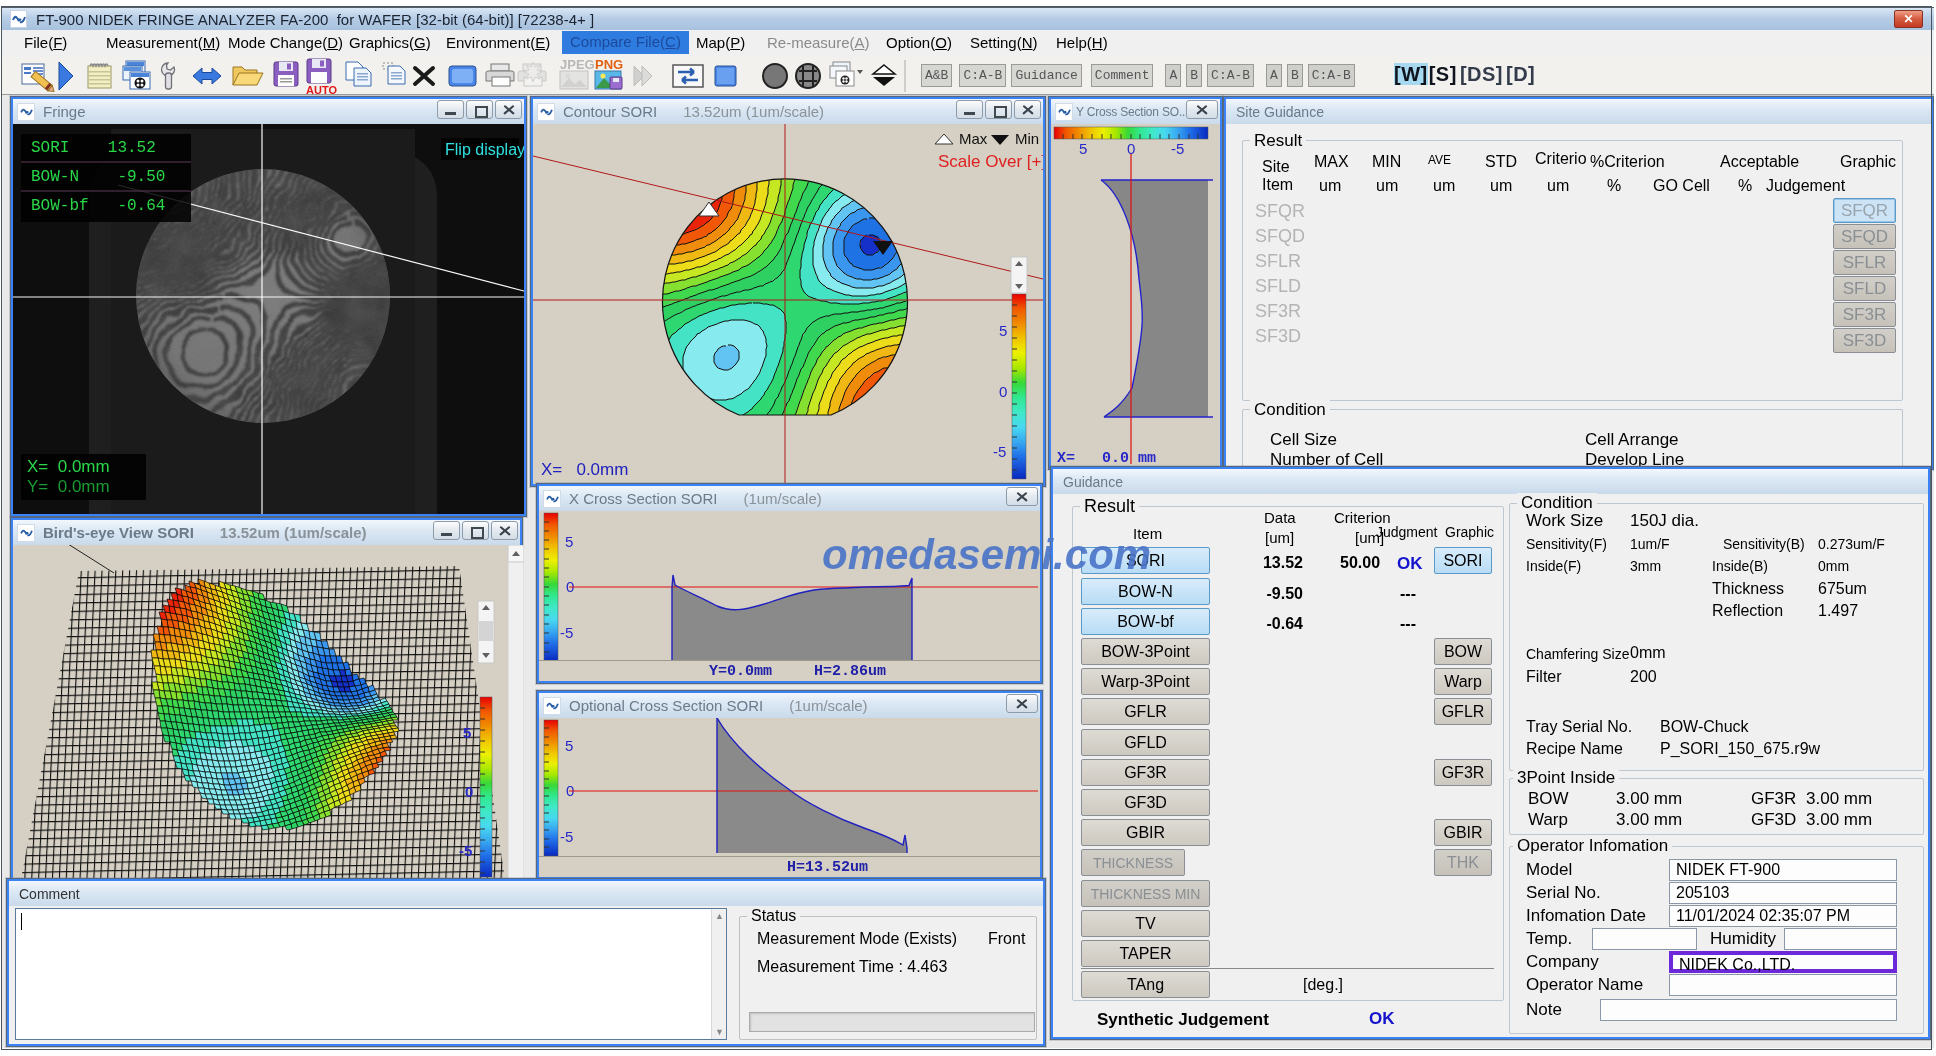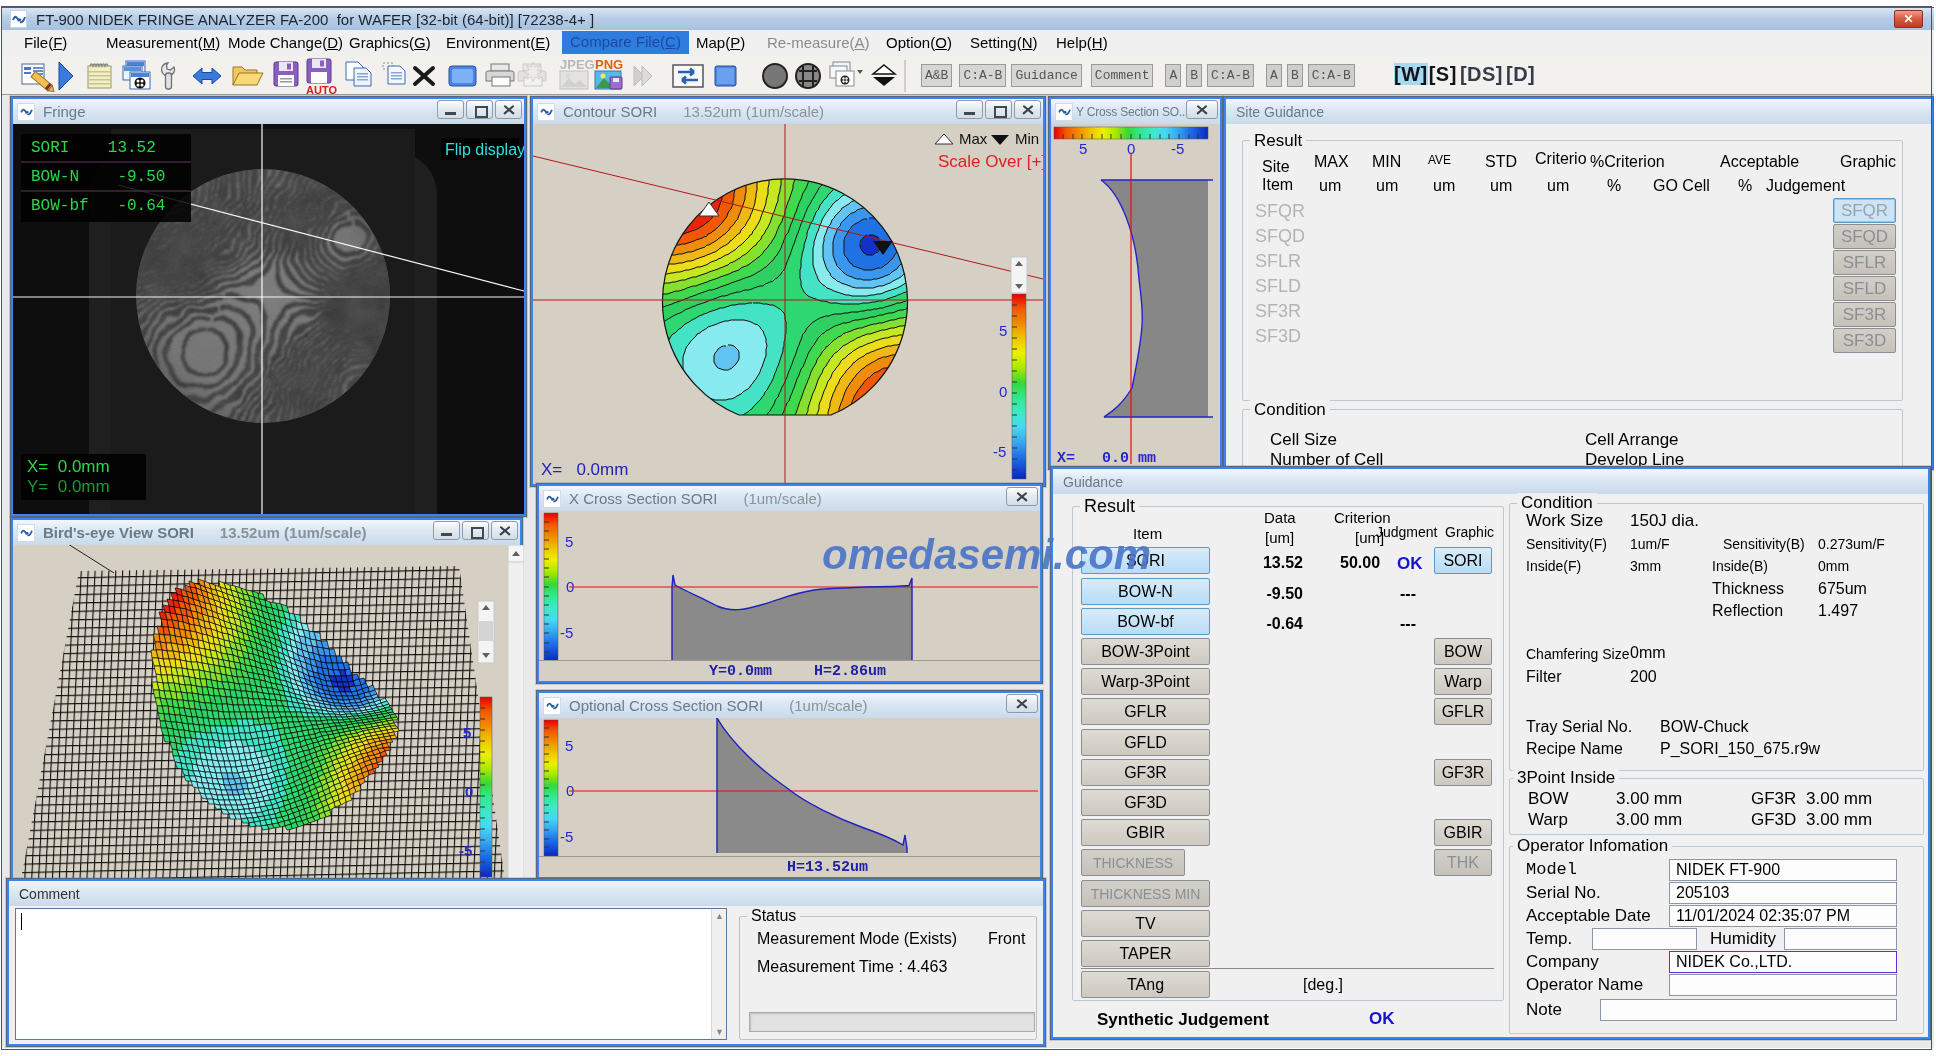--- a/index.html
+++ b/index.html
@@ -2265,32 +2265,32 @@
         <div class="t" style="left:563px;top:295px;font-size:17px;">3.00 mm</div>
       <div class="t" style="left:698px;top:295px;font-size:17px;">GF3R</div>
         <div class="t" style="left:753px;top:295px;font-size:17px;">3.00 mm</div>
       <div class="t" style="left:475px;top:316px;font-size:17px;">Warp</div>
         <div class="t" style="left:563px;top:316px;font-size:17px;">3.00 mm</div>
       <div class="t" style="left:698px;top:316px;font-size:17px;">GF3D</div>
         <div class="t" style="left:753px;top:316px;font-size:17px;">3.00 mm</div>
 
       <div class="grp" style="left:456px;top:352px;width:415px;height:188px;"></div>
       <div class="t" style="left:460px;top:342px;background:#f0f0f0;padding:0 4px;font-size:17px;">Operator Infomation</div>
-      <div class="t" style="left:473px;top:366px;font-size:17px;font-family:Liberation Mono, monospace;">Model</div>
+      <div class="t" style="left:473px;top:366px;font-size:17px;">Model</div>
       <div style="position:absolute;left:616px;top:365px;width:228px;height:22px;background:#fdfdfd;border:1px solid #8a98a8;font-size:16px;padding:1px 6px;">NIDEK FT-900</div>
       <div class="t" style="left:473px;top:389px;font-size:17px;">Serial No.</div>
       <div style="position:absolute;left:616px;top:388px;width:228px;height:22px;background:#fdfdfd;border:1px solid #8a98a8;font-size:16px;padding:1px 6px;">205103</div>
-      <div class="t" style="left:473px;top:412px;font-size:17px;">Acceptable Date</div>
+      <div class="t" style="left:473px;top:412px;font-size:17px;">Infomation Date</div>
       <div style="position:absolute;left:616px;top:411px;width:228px;height:22px;background:#fdfdfd;border:1px solid #8a98a8;font-size:16px;padding:1px 6px;">11/01/2024 02:35:07 PM</div>
       <div class="t" style="left:473px;top:435px;font-size:17px;">Temp.</div>
       <div style="position:absolute;left:539px;top:434px;width:105px;height:22px;background:#fdfdfd;border:1px solid #8a98a8;"></div>
       <div class="t" style="left:657px;top:435px;font-size:17px;">Humidity</div>
       <div style="position:absolute;left:731px;top:434px;width:113px;height:22px;background:#fdfdfd;border:1px solid #8a98a8;"></div>
       <div class="t" style="left:473px;top:458px;font-size:17px;">Company</div>
-      <div style="position:absolute;left:616px;top:457px;width:228px;height:22px;background:#fdfdfd;border:1px solid #6d28d9;font-size:16px;padding:1px 6px;">NIDEK Co.,LTD.</div>
+      <div style="position:absolute;left:616px;top:457px;width:228px;height:22px;background:#fdfdfd;border:4px solid #6d28d9;font-size:16px;padding:1px 6px;">NIDEK Co.,LTD.</div>
       <div class="t" style="left:473px;top:481px;font-size:17px;">Operator Name</div>
       <div style="position:absolute;left:616px;top:480px;width:228px;height:22px;background:#fdfdfd;border:1px solid #8a98a8;"></div>
       <div class="t" style="left:473px;top:506px;font-size:17px;">Note</div>
       <div style="position:absolute;left:547px;top:505px;width:297px;height:22px;background:#fdfdfd;border:1px solid #8a98a8;"></div>
     </div>
   </div>
 
   <div class="win" style="left:6px;top:878px;width:1040px;height:169px;">
     <div class="wtitle">
         <div class="wtext" style="margin-left:10px;font-size:14px;color:#333;">Comment</div>

